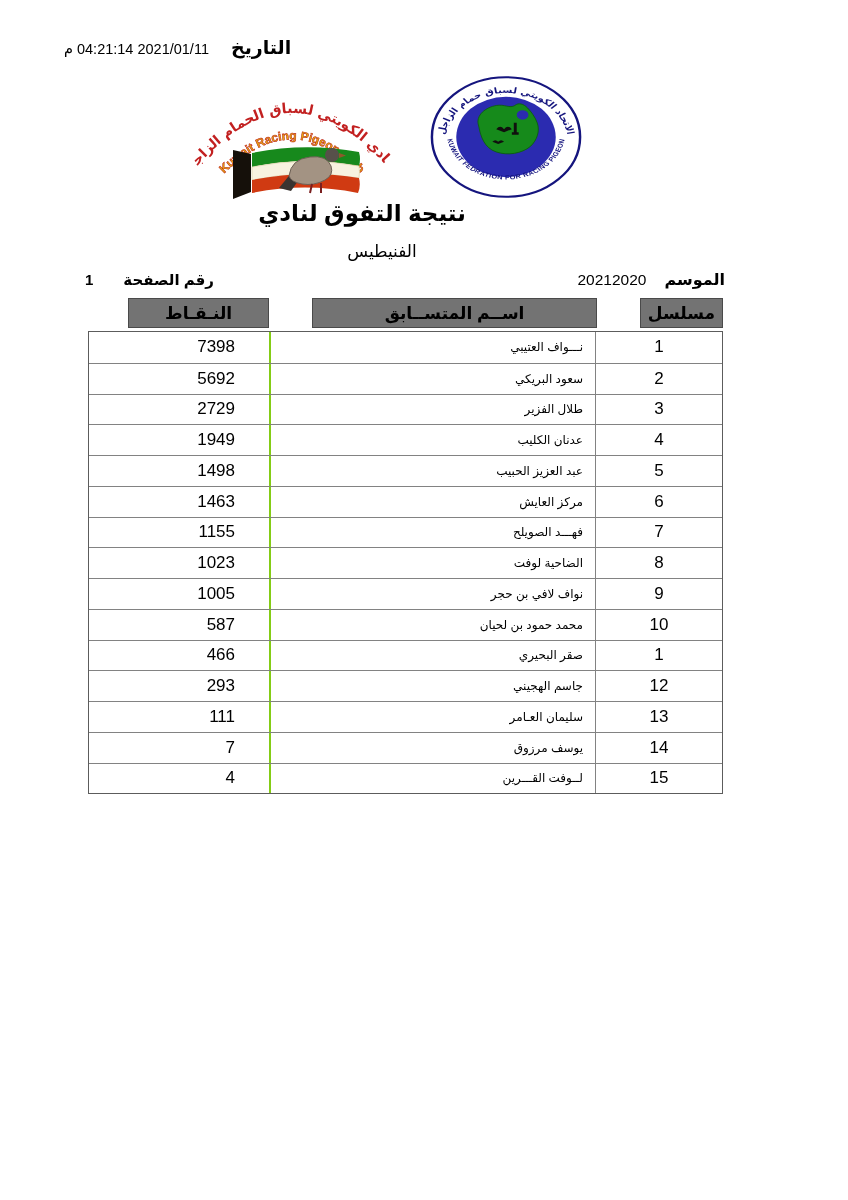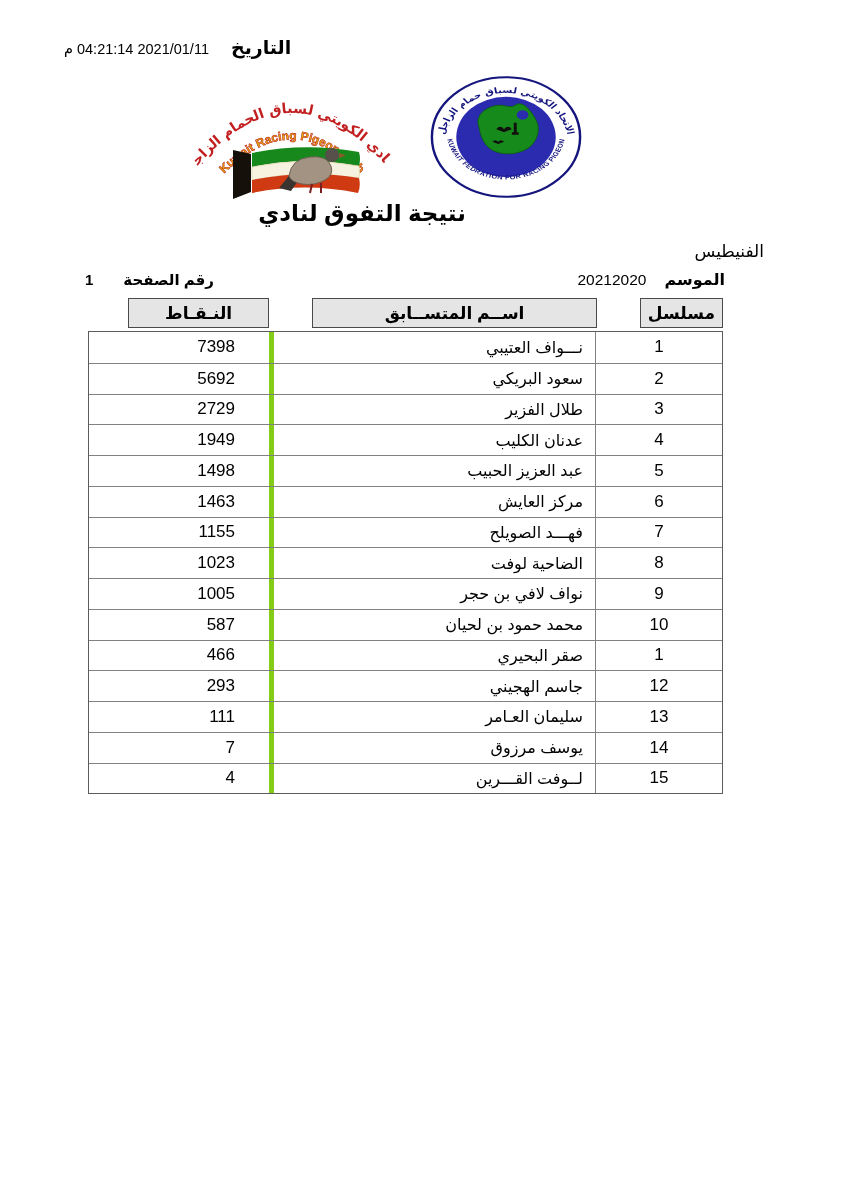--- a/index.html
+++ b/index.html
@@ -17,56 +17,56 @@
   .date-line .label{font-weight:bold;margin-left:22px;font-size:19px;}
   
   .club-logo{position:absolute;left:193px;top:78px;width:198px;height:122px;}
   .fed-logo{position:absolute;left:428px;top:74px;width:156px;height:126px;}
   
   .page-title{
     position:absolute;left:0;top:200px;width:724px;text-align:center;
     font-weight:bold;font-size:23px;direction:rtl;
   }
   .page-subtitle{
-    position:absolute;left:0;top:241px;width:764px;
+    position:absolute;left:0;top:241px;width:764px;text-align:center;
     font-size:17px;direction:rtl;
   }
   
   .meta-season{
     position:absolute;right:123px;top:270px;display:flex;align-items:baseline;font-size:16px;
   }
   .meta-season .value{margin-right:18px;font-size:15.5px;}
   .meta-season .label{font-weight:bold;}
   .meta-page{
     position:absolute;left:85px;top:271px;display:flex;align-items:baseline;font-size:15px;font-weight:bold;
   }
   .meta-page .value{margin-right:30px;}
   
   .thead{
     position:absolute;left:88px;top:298px;width:635px;height:30px;
     display:flex;direction:rtl;gap:3px;
   }
   .th{
-    background:#e5e5e5;border:1px solid #4a4a4a;box-sizing:border-box;
+    background:#737373;border:1px solid #4a4a4a;box-sizing:border-box;
     display:flex;align-items:center;justify-content:center;
     font-weight:bold;font-size:17px;margin-left:40px;
   }
   .th.serial{width:104px;}
   .th.name{width:357px;}
   .th.points{width:177px;}
   .tbody{
     position:absolute;left:88px;top:331px;width:635px;
     border:1px solid #5c5c5c;box-sizing:border-box;direction:rtl;
   }
   .trow{display:flex;height:30.75px;box-sizing:border-box;}
   .trow + .trow{border-top:1px solid #828282;}
   .cell{display:flex;align-items:center;box-sizing:border-box;overflow:hidden;}
   .cell.serial{width:126px;justify-content:center;font-size:17px;direction:ltr;}
-  .cell.name{width:327px;justify-content:flex-start;padding-right:12px;font-size:16px;
-    border-left:5px solid #84cc16;border-right:1px solid #828282;}
+  .cell.name{width:327px;justify-content:flex-start;padding-right:12px;font-size:12px;
+    border-left:2px solid #84cc16;border-right:1px solid #828282;}
   .cell.points{flex:1;direction:ltr;justify-content:flex-end;padding-right:34px;font-size:17px;}
 </style>
 </head>
 <body>
 
 <div class="date-line">
   <span class="suffix">م</span>
   <span class="value">04:21:14 2021/01/11</span>
   <span class="label">التاريخ</span>
 </div>

